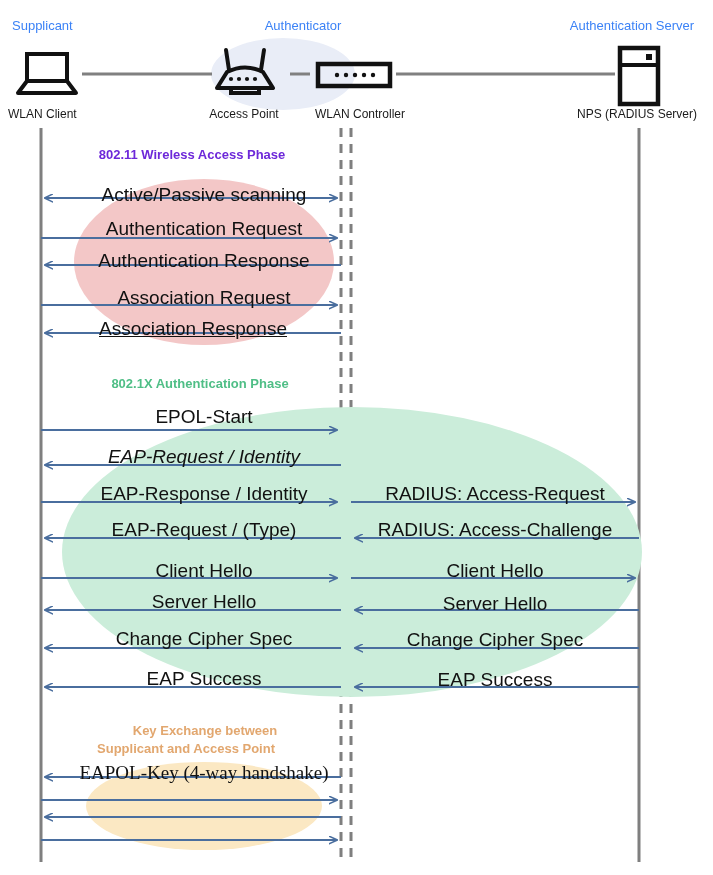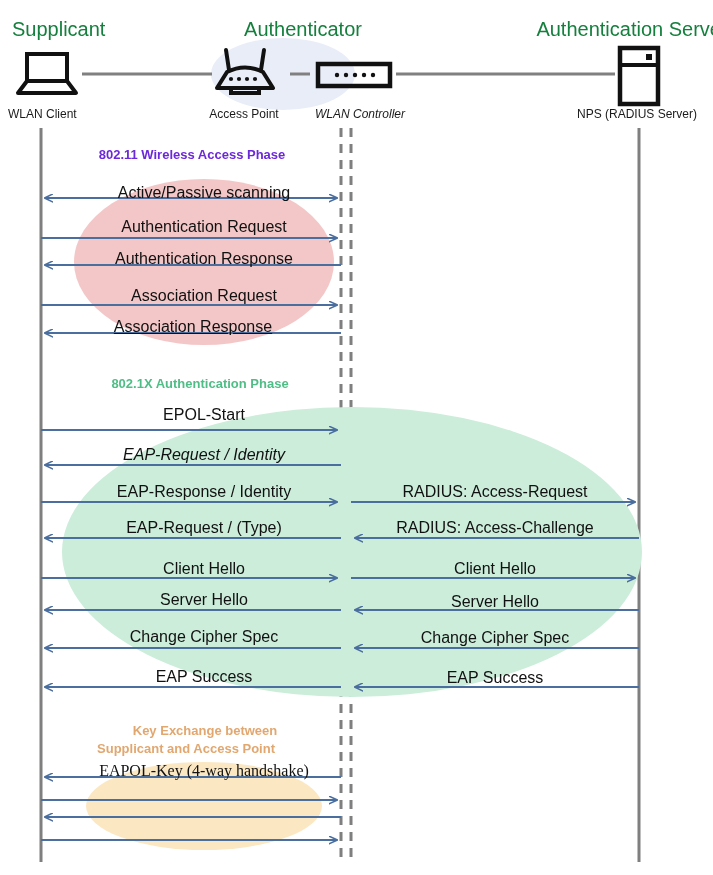--- a/index.html
+++ b/index.html
@@ -1,22 +1,22 @@
 <!DOCTYPE html>
 <html><head>
 <meta charset="utf-8">
 <style>
   html,body{margin:0;padding:0;background:#ffffff;}
   body{font-family:"Liberation Sans",sans-serif;}
   #stage{position:relative;width:713px;height:875px;overflow:hidden;background:#fff;}
   #svgroot{position:absolute;left:0;top:0;width:713px;height:875px;}
   .lbl{position:absolute;white-space:nowrap;}
-  .node-title{font-size:20px;color:#15803d;}
+  .node-title{font-size:13px;color:#3b82f6;}
   .node-sub{font-size:12px;color:#1a1a1a;}
-  .msg{font-size:16px;color:#111111;}
+  .msg{font-size:19px;color:#111111;}
   .phase{font-size:13px;font-weight:600;}
   .phase.red{color:#6d28d9;}
   .phase.green{color:#4FBE86;}
   .phase.orange{color:#E2A76F;}
   .ctr{transform:translateX(-50%);text-align:center;}
 </style>
 </head>
 <body>
 
 <div id="stage">
@@ -107,21 +107,21 @@
     <line x1="45" y1="817" x2="341" y2="817" stroke="#4A6E9E" stroke-width="1.8" marker-start="url(#ahL)"></line>
     <line x1="41" y1="840" x2="337" y2="840" stroke="#4A6E9E" stroke-width="1.8" marker-end="url(#ahR)"></line>
   </svg>
 
   <div class="lbl node-title" style="left:12px;top:18px;">Supplicant</div>
   <div class="lbl node-title ctr" style="left:303px;top:18px;">Authenticator</div>
   <div class="lbl node-title ctr" style="left:632px;top:18px;">Authentication Server</div>
 
   <div class="lbl node-sub" style="left:8px;top:107px;">WLAN Client</div>
   <div class="lbl node-sub ctr" style="left:244px;top:107px;">Access Point</div>
-  <div class="lbl node-sub ctr" style="left:360px;top:107px;font-style:italic;">WLAN Controller</div>
+  <div class="lbl node-sub ctr" style="left:360px;top:107px;">WLAN Controller</div>
   <div class="lbl node-sub ctr" style="left:637px;top:107px;">NPS (RADIUS Server)</div>
 
   <div class="lbl phase red ctr" style="left:192px;top:147px;">802.11 Wireless Access Phase</div>
   <div class="lbl phase green ctr" style="left:200px;top:376px;">802.1X Authentication Phase</div>
   <div class="lbl phase orange ctr" style="left:186px;top:723px;padding-left:38px;">Key Exchange between</div>
   <div class="lbl phase orange ctr" style="left:186px;top:741px;">Supplicant and Access Point</div>
 
   <div class="lbl msg ctr" style="left:204px;top:184px;">Active/Passive scanning</div>
   <div class="lbl msg ctr" style="left:204px;top:218px;">Authentication Request</div>
   <div class="lbl msg ctr" style="left:204px;top:250px;">Authentication Response</div>

